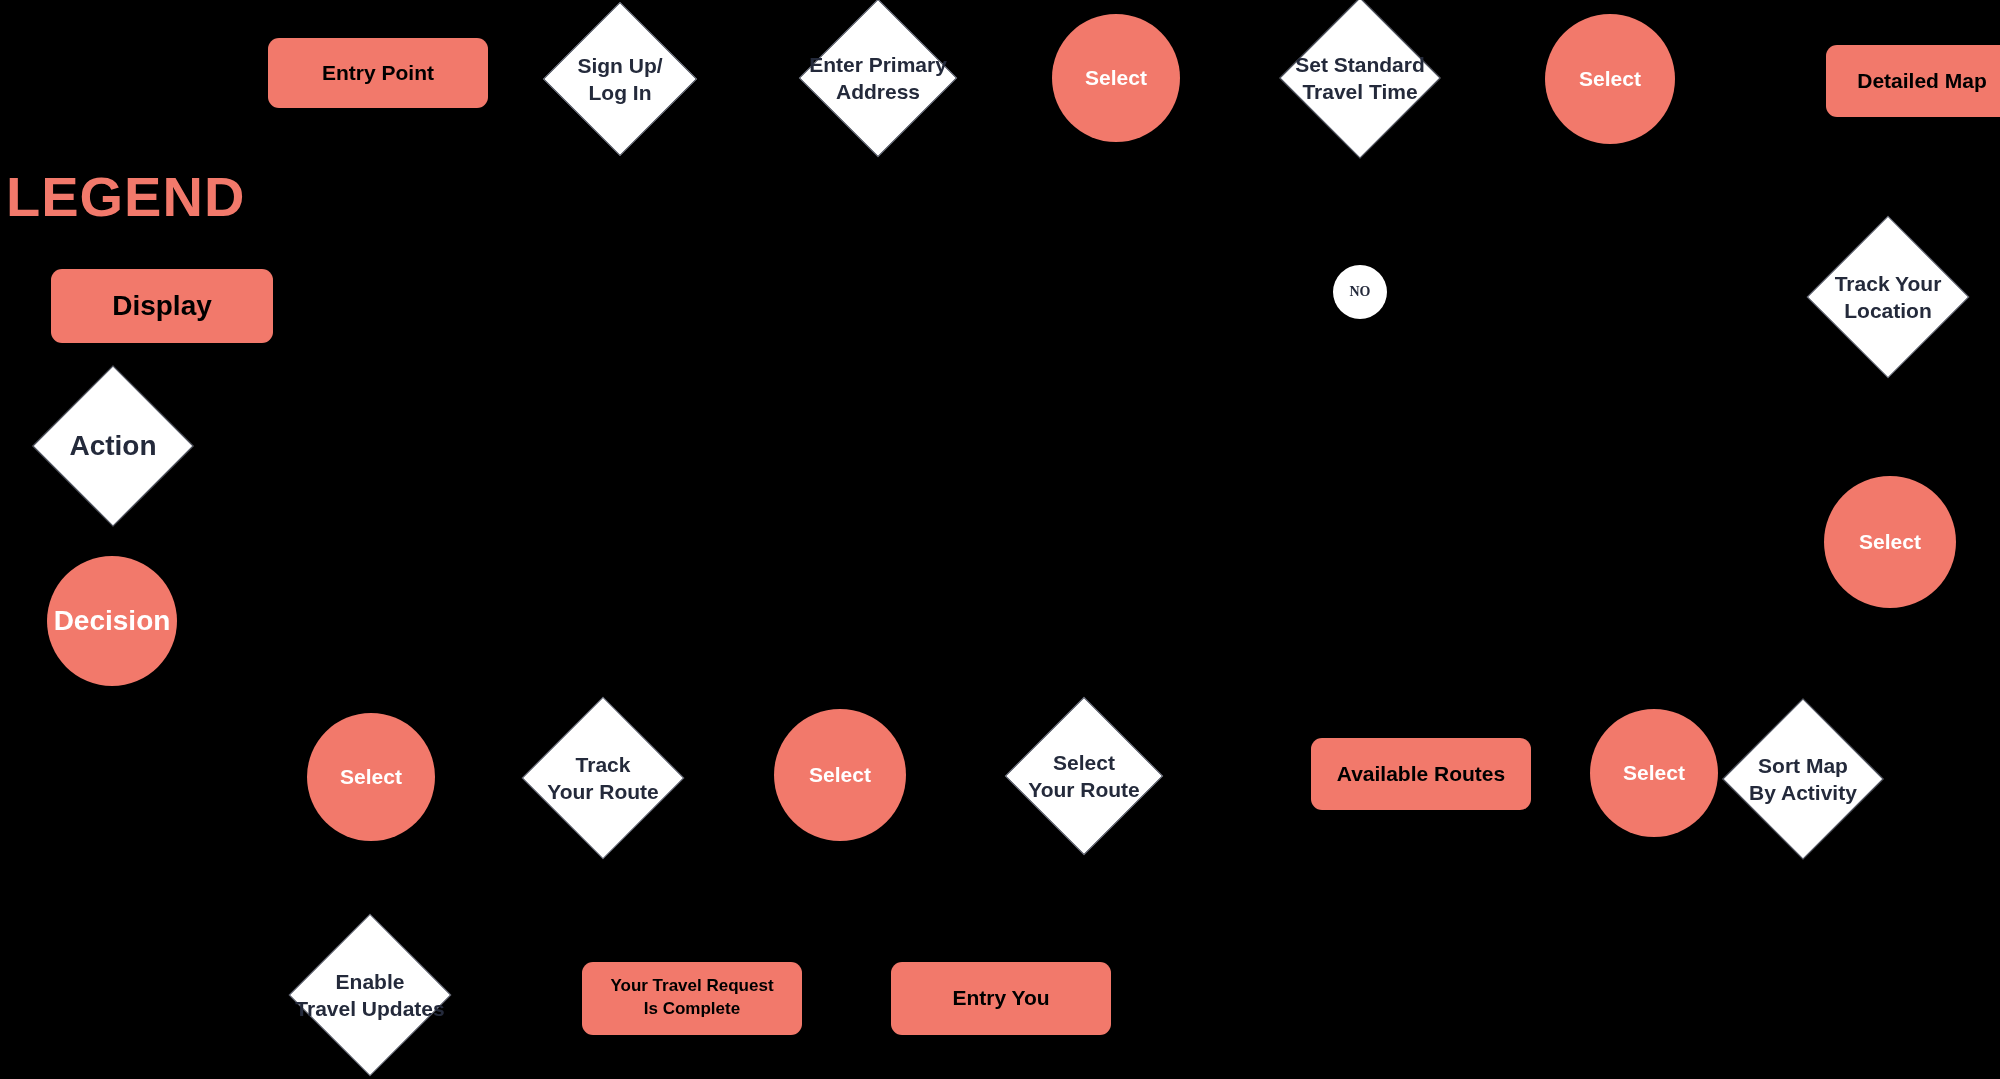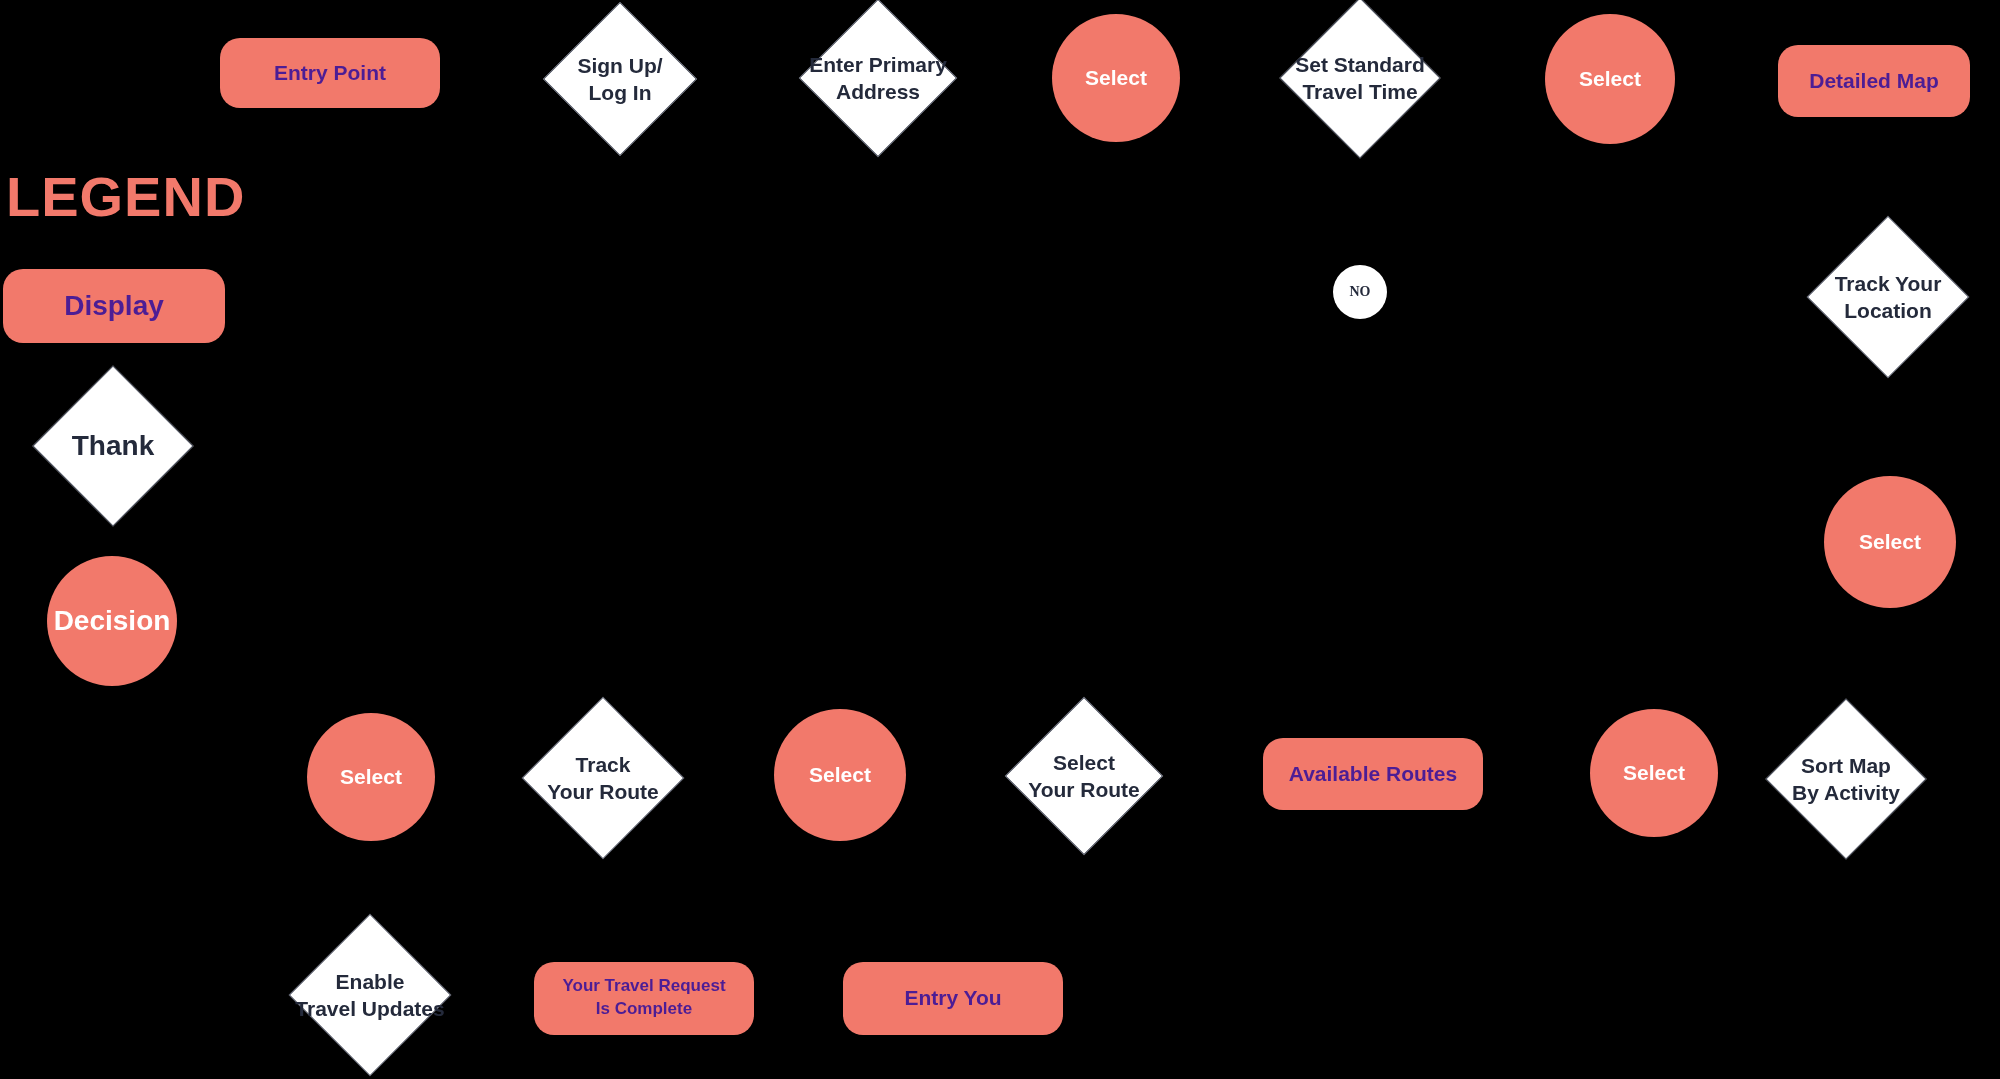--- a/index.html
+++ b/index.html
@@ -7,22 +7,23 @@
     position:relative;width:2000px;height:1079px;background:#000;
     overflow:hidden;font-family:"Liberation Sans",sans-serif;
   }
   #legend-title{
     position:absolute;left:6px;top:164px;margin:0;
     font-size:56px;font-weight:bold;letter-spacing:1px;
     color:var(--accent);
   }
   .node{position:absolute;display:flex;align-items:center;justify-content:center;}
   .node.display{
-    background:var(--accent);border-radius:20px;color:#4c1d95;
+    background:var(--accent);border-radius:11px;color:#000000;
     box-shadow:4px 6px 9px rgba(0,0,0,0.6);
+    margin-left:48px;
   }
   .node.decision{
     background:var(--accent);border-radius:50%;color:#fff;
     box-shadow:4px 6px 9px rgba(0,0,0,0.6);
   }
   .node.connector{
     background:#fff;border-radius:50%;color:var(--dark-text);
     box-shadow:3px 4px 6px rgba(0,0,0,0.65);
   }
   .node.action .diamond-face{
@@ -44,21 +45,21 @@
 <body>
 
 <div id="canvas" style="background: rgb(0, 0, 0);">
   <h1 id="legend-title">LEGEND</h1>
   <div id="nodes">
       <div class="node display legend-sample" style="left: 3px; top: 269px; width: 222px; height: 74px;">
         <div class="node-label">Display</div>
       </div>
       <div class="node action legend-sample" style="left: 34px; top: 367px; width: 158px; height: 158px;">
         <div class="diamond-face" style="width: 112px; height: 112px;"></div>
-        <div class="node-label">Thank</div>
+        <div class="node-label">Action</div>
       </div>
       <div class="node decision legend-sample" style="left: 47px; top: 556px; width: 130px; height: 130px;">
         <div class="node-label">Decision</div>
       </div>
       <div class="node display" style="left: 220px; top: 38px; width: 220px; height: 70px;">
         <div class="node-label">Entry Point</div>
       </div>
       <div class="node action" style="left: 544px; top: 3px; width: 152px; height: 152px;">
         <div class="diamond-face" style="width: 107px; height: 107px;"></div>
         <div class="node-label multiline">Sign Up/<br>Log In</div>
@@ -103,21 +104,21 @@
       <div class="node action" style="left: 1006px; top: 698px; width: 156px; height: 156px;">
         <div class="diamond-face" style="width: 110px; height: 110px;"></div>
         <div class="node-label multiline">Select<br>Your Route</div>
       </div>
       <div class="node display" style="left: 1263px; top: 738px; width: 220px; height: 72px;">
         <div class="node-label">Available Routes</div>
       </div>
       <div class="node decision" style="left: 1590px; top: 709px; width: 128px; height: 128px;">
         <div class="node-label">Select</div>
       </div>
-      <div class="node action" style="left: 1767px; top: 700px; width: 158px; height: 158px;">
+      <div class="node action" style="left: 1724px; top: 700px; width: 158px; height: 158px;">
         <div class="diamond-face" style="width: 112px; height: 112px;"></div>
         <div class="node-label multiline">Sort Map<br>By Activity</div>
       </div>
       <div class="node action" style="left: 290px; top: 915px; width: 160px; height: 160px;">
         <div class="diamond-face" style="width: 113px; height: 113px;"></div>
         <div class="node-label multiline">Enable<br>Travel Updates</div>
       </div>
       <div class="node display" style="left: 534px; top: 961.5px; width: 220px; height: 73px;">
         <div class="node-label multiline">Your Travel Request<br>Is Complete</div>
       </div>

